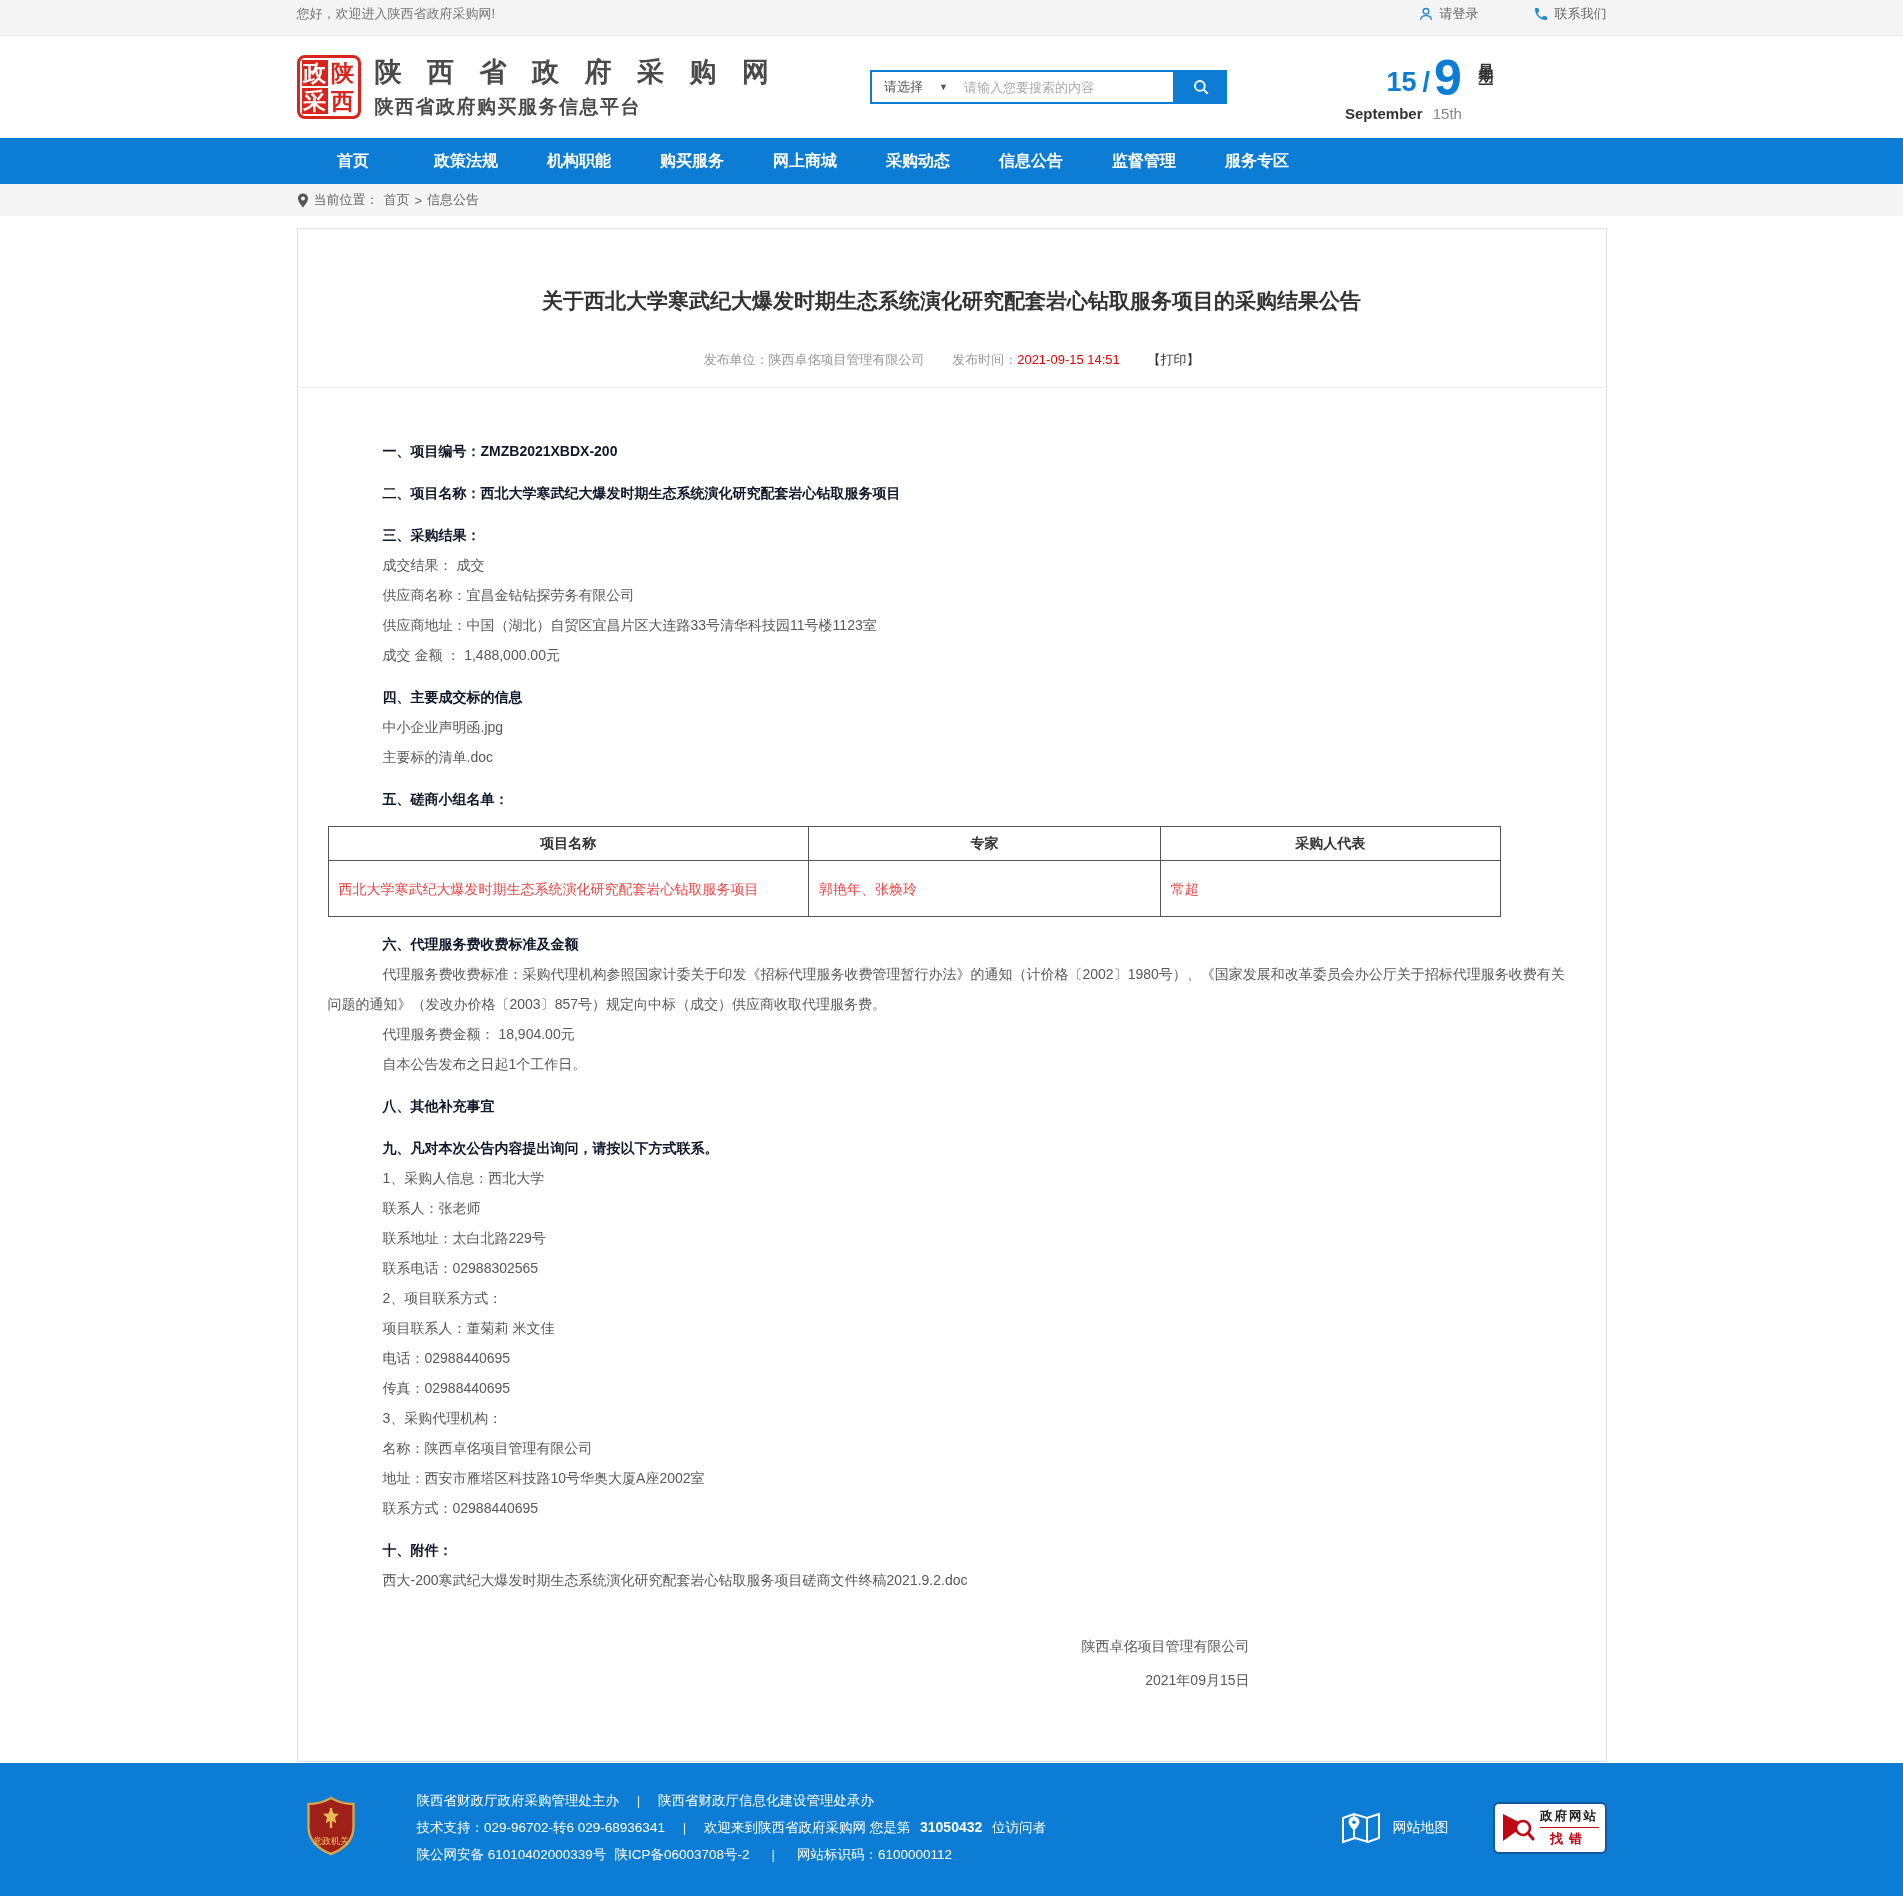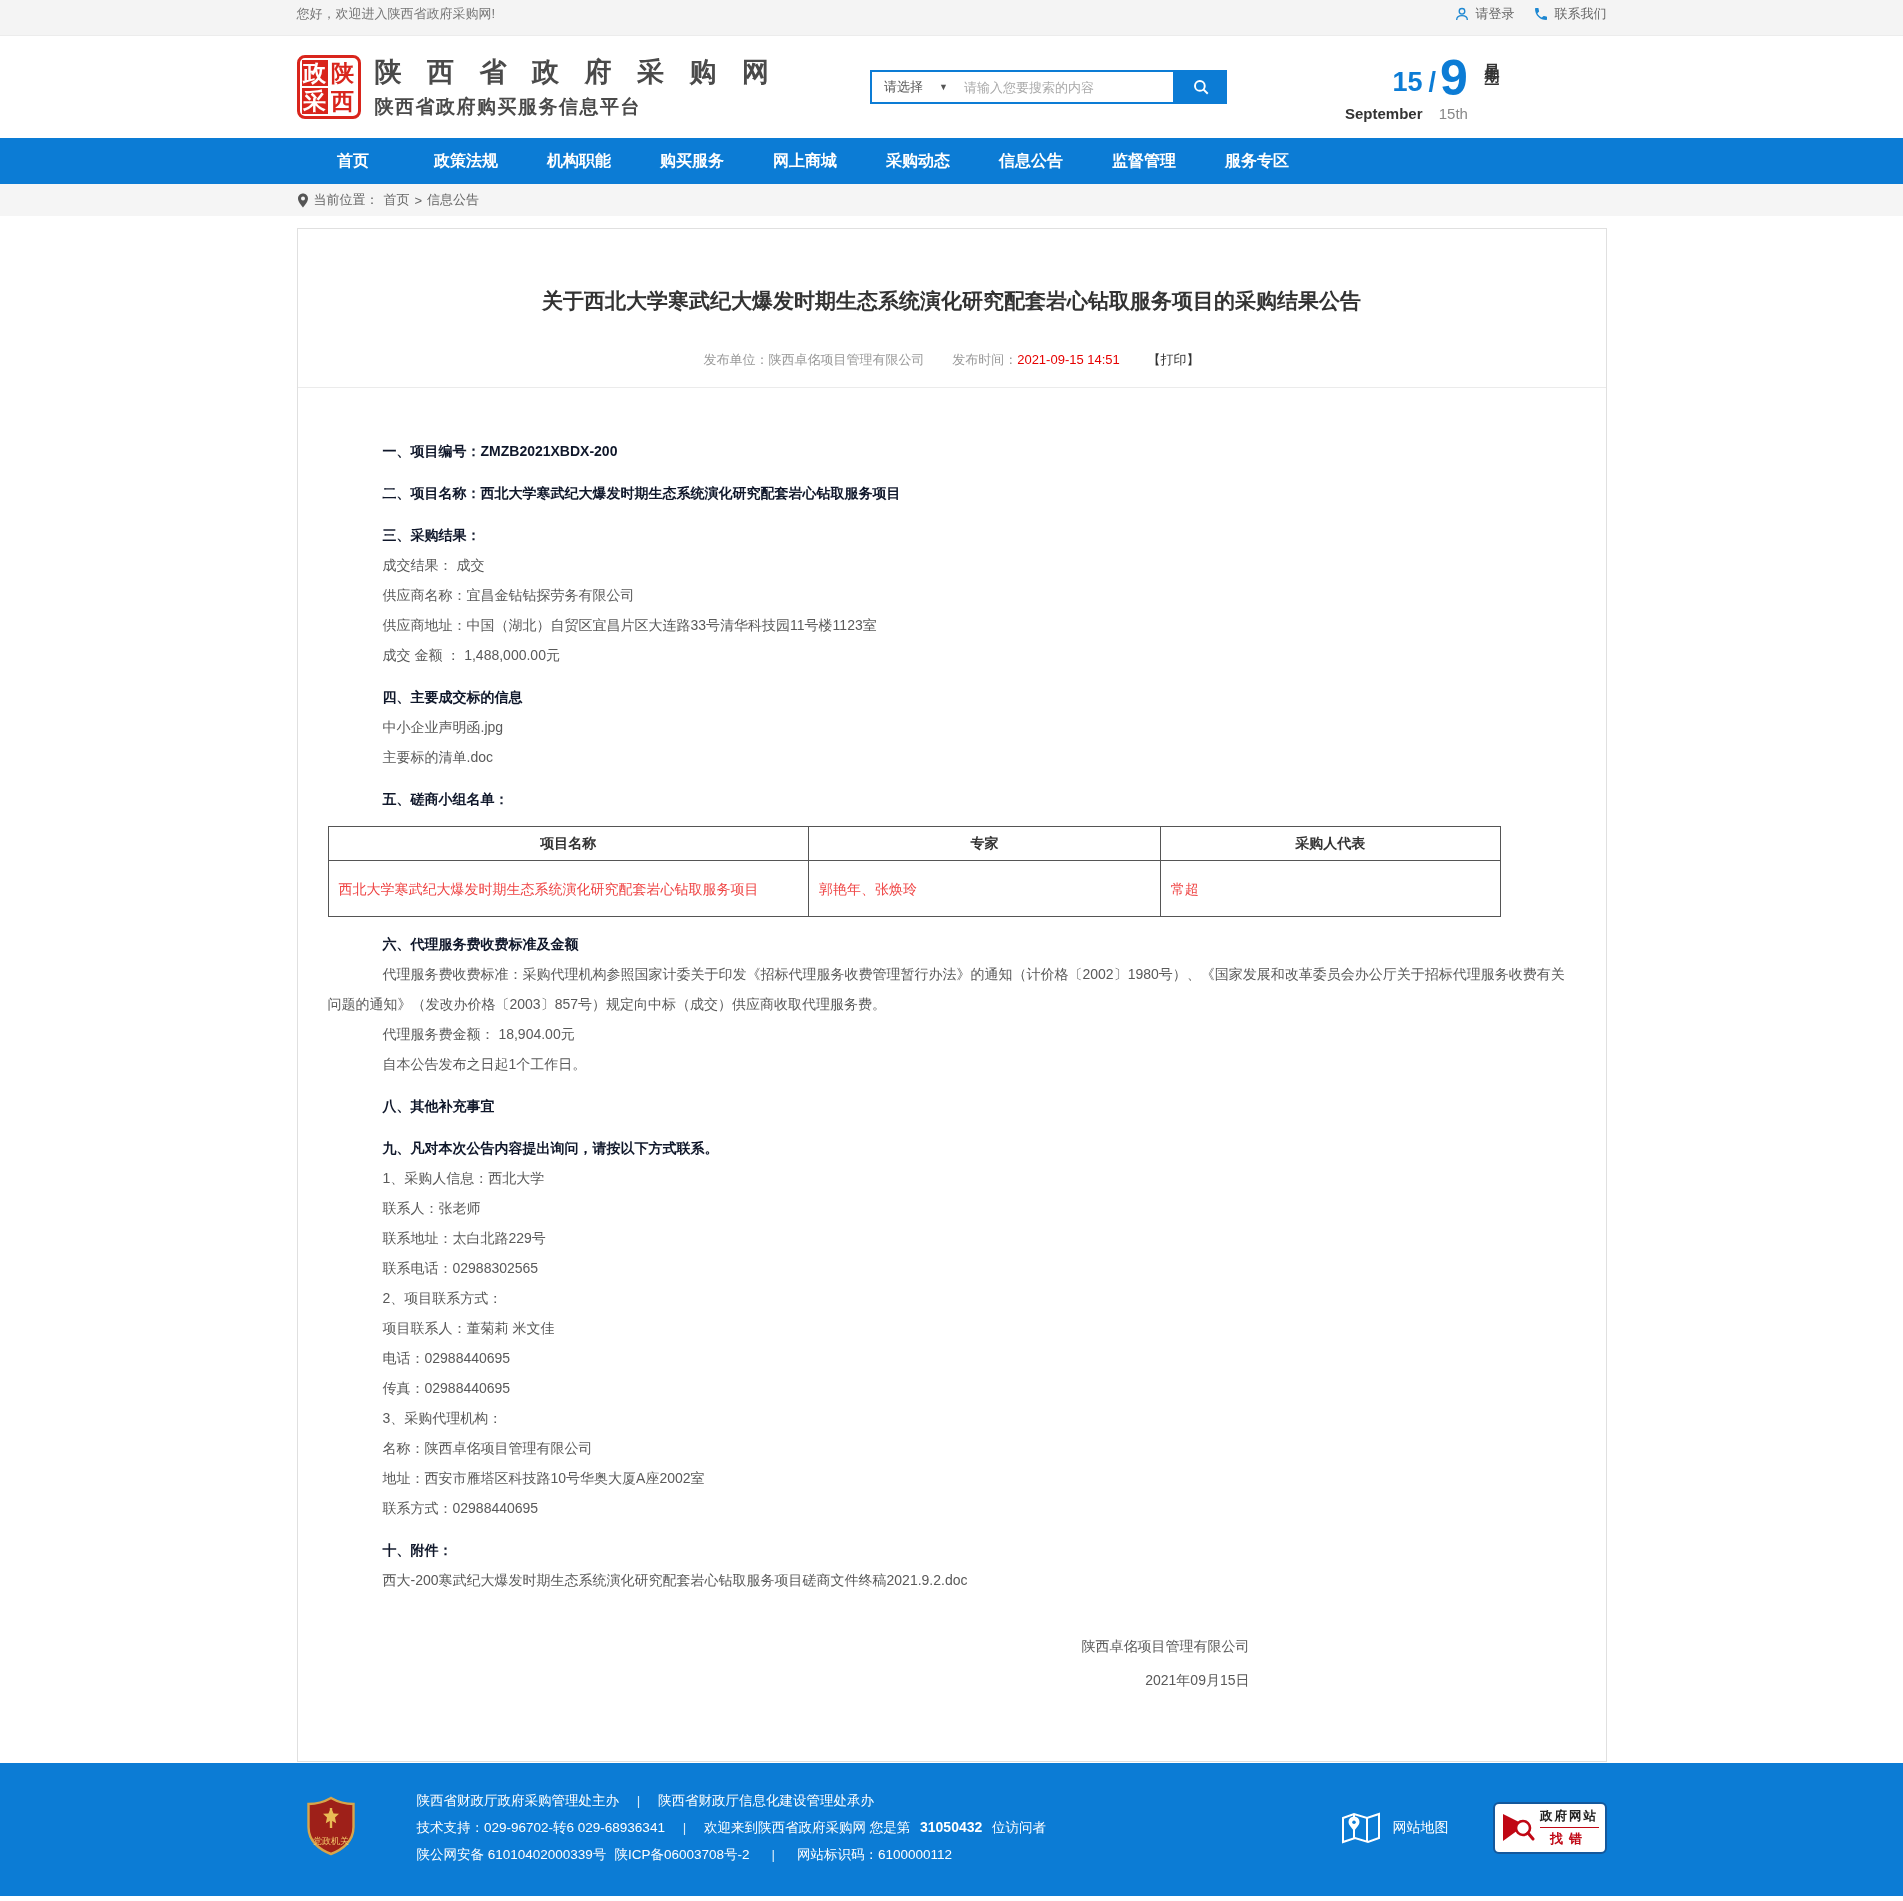--- a/index.html
+++ b/index.html
@@ -3,21 +3,21 @@
 <meta charset="utf-8">
 <style>
   * { box-sizing: border-box; }
   html,body { margin:0; padding:0; background:#fff; }
   body { width:1903px; font-family:"Liberation Sans","DejaVu Sans",sans-serif; color:#333; }
   .container { width:1310px; margin:0 auto; }
 
   
   .topbar { background:#f4f4f4; border-bottom:1px solid #ececec; height:36px; font-size:13px; color:#777; }
   .topbar-inner { display:flex; align-items:center; height:28px;justify-content:space-between; }
-  .topbar-right { margin-left:auto; display:flex; align-items:center; gap:18px;font-family:Liberation Mono, monospace; }
+  .topbar-right { margin-left:auto; display:flex; align-items:center; gap:54px;font-family:Liberation Mono, monospace; }
   .topbar-link { display:flex; align-items:center; gap:6px; color:#666; cursor:pointer; }
   .topbar-link svg { display:block; }
 
   
   .header { background:#fff; }
   .header-inner { display:flex; align-items:center; height:102px; }
   .logo { display:flex; align-items:center; gap:14px; }
   .seal { width:64px; height:64px; border:3px solid #d9251c; border-radius:8px; background:#fff; display:grid; grid-template-columns:1fr 1fr; grid-template-rows:1fr 1fr; padding:2px; gap:2px; }
   .seal span { display:flex; align-items:center; justify-content:center; font-size:23px; font-weight:bold; line-height:1; }
   .seal .t-red { background:#d9251c; color:#fff; }
@@ -34,21 +34,21 @@
   .search-btn { width:52px; height:34px; background:#0c7cd5; border:0; display:flex; align-items:center; justify-content:center; cursor:pointer; }
 
   .date-widget { margin-left:118px; display:flex; align-items:center; gap:14px; }
   .date-nums { text-align:right; }
   .date-top { display:flex; align-items:flex-start; justify-content:flex-end; }
   .date-dd { color:#0c7cd5; font-size:27px; font-weight:bold; margin-top:14px; }
   .date-slash { color:#0c7cd5; font-size:27px; font-weight:bold; margin:14px 4px 0 6px; }
   .date-m { color:#0c7cd5; font-size:50px; font-weight:bold; line-height:1; }
   .date-words { font-size:15px; margin-top:2px; white-space:nowrap; }
   .date-month { font-weight:bold; color:#333; }
-  .date-ord { color:#888; margin-left:12px; }
+  .date-ord { color:#888; margin-left:6px; }
   .weekday { writing-mode:vertical-lr; font-size:15px; font-weight:bold; color:#333; letter-spacing:5px; height:72px; }
 
   
   .nav { background:#0c7cd5; height:46px; }
   .nav-inner { display:flex; height:46px; }
   .nav-item { width:113px; text-align:center; line-height:46px; color:#fff; font-size:16px; font-weight:bold; cursor:pointer; }
 
   
   .crumb { background:#f5f5f5; height:32px; font-size:13px; color:#666; }
   .crumb-inner { display:flex; align-items:center; height:32px; gap:5px; }

